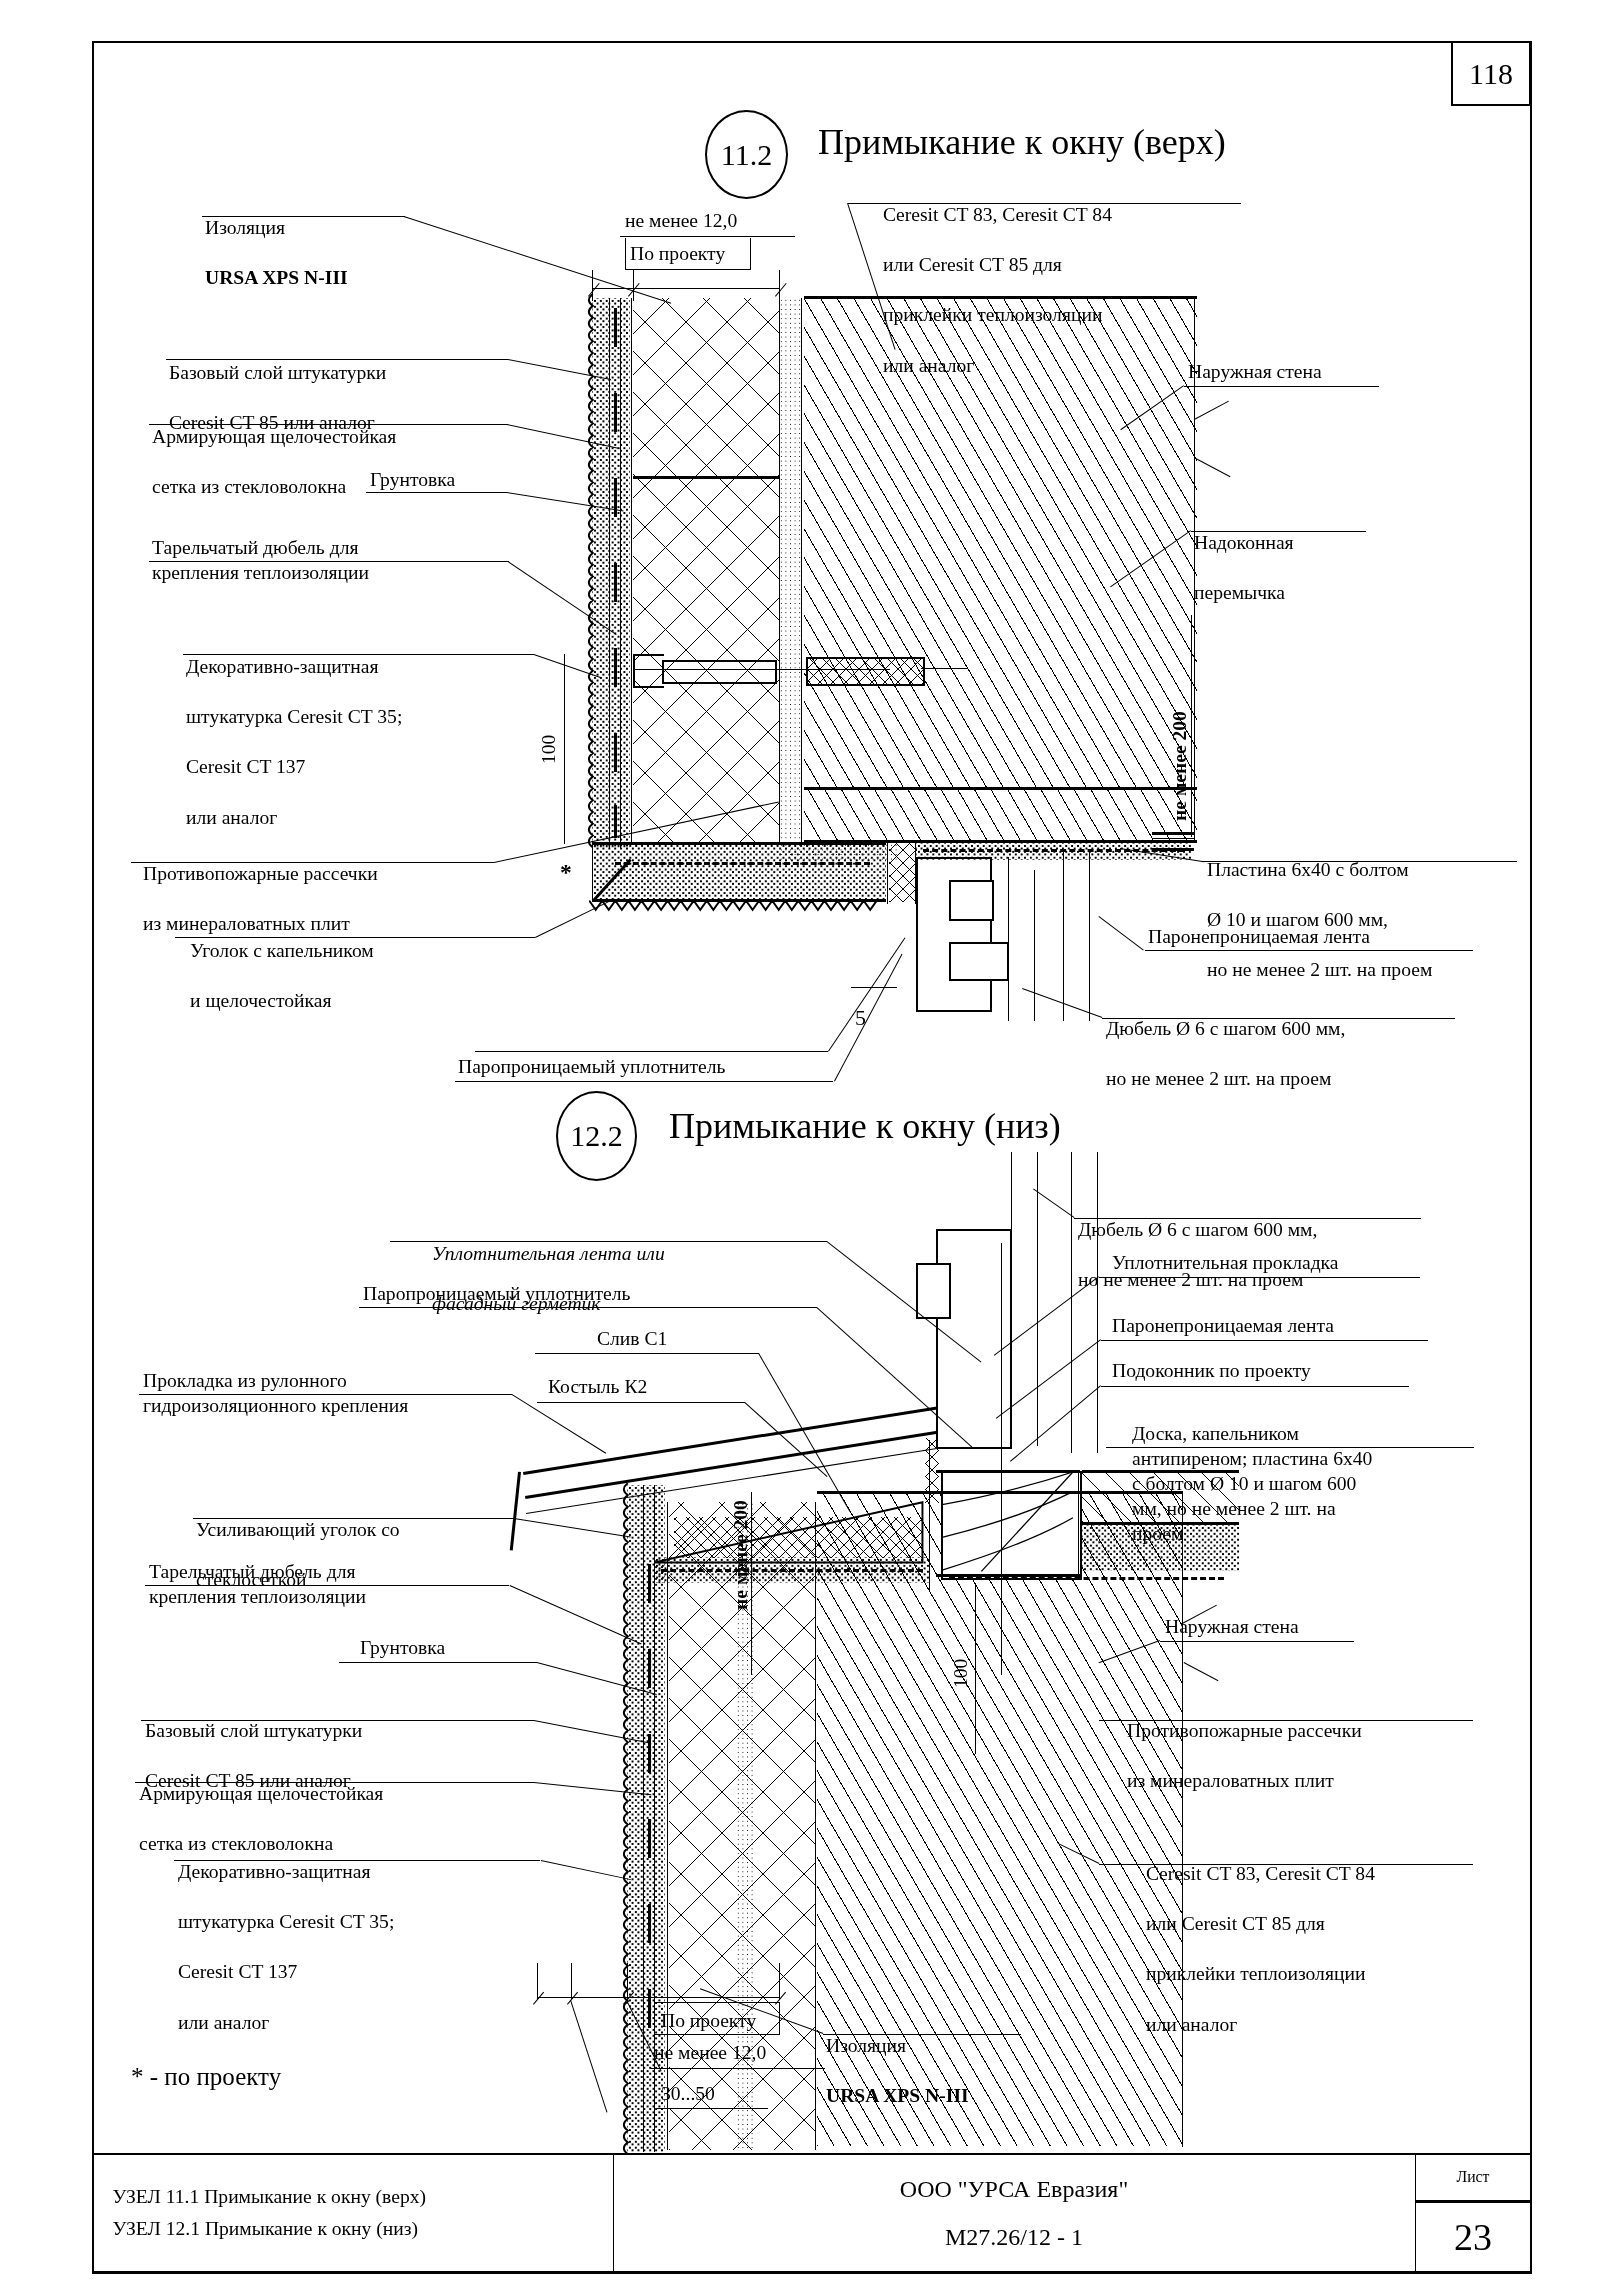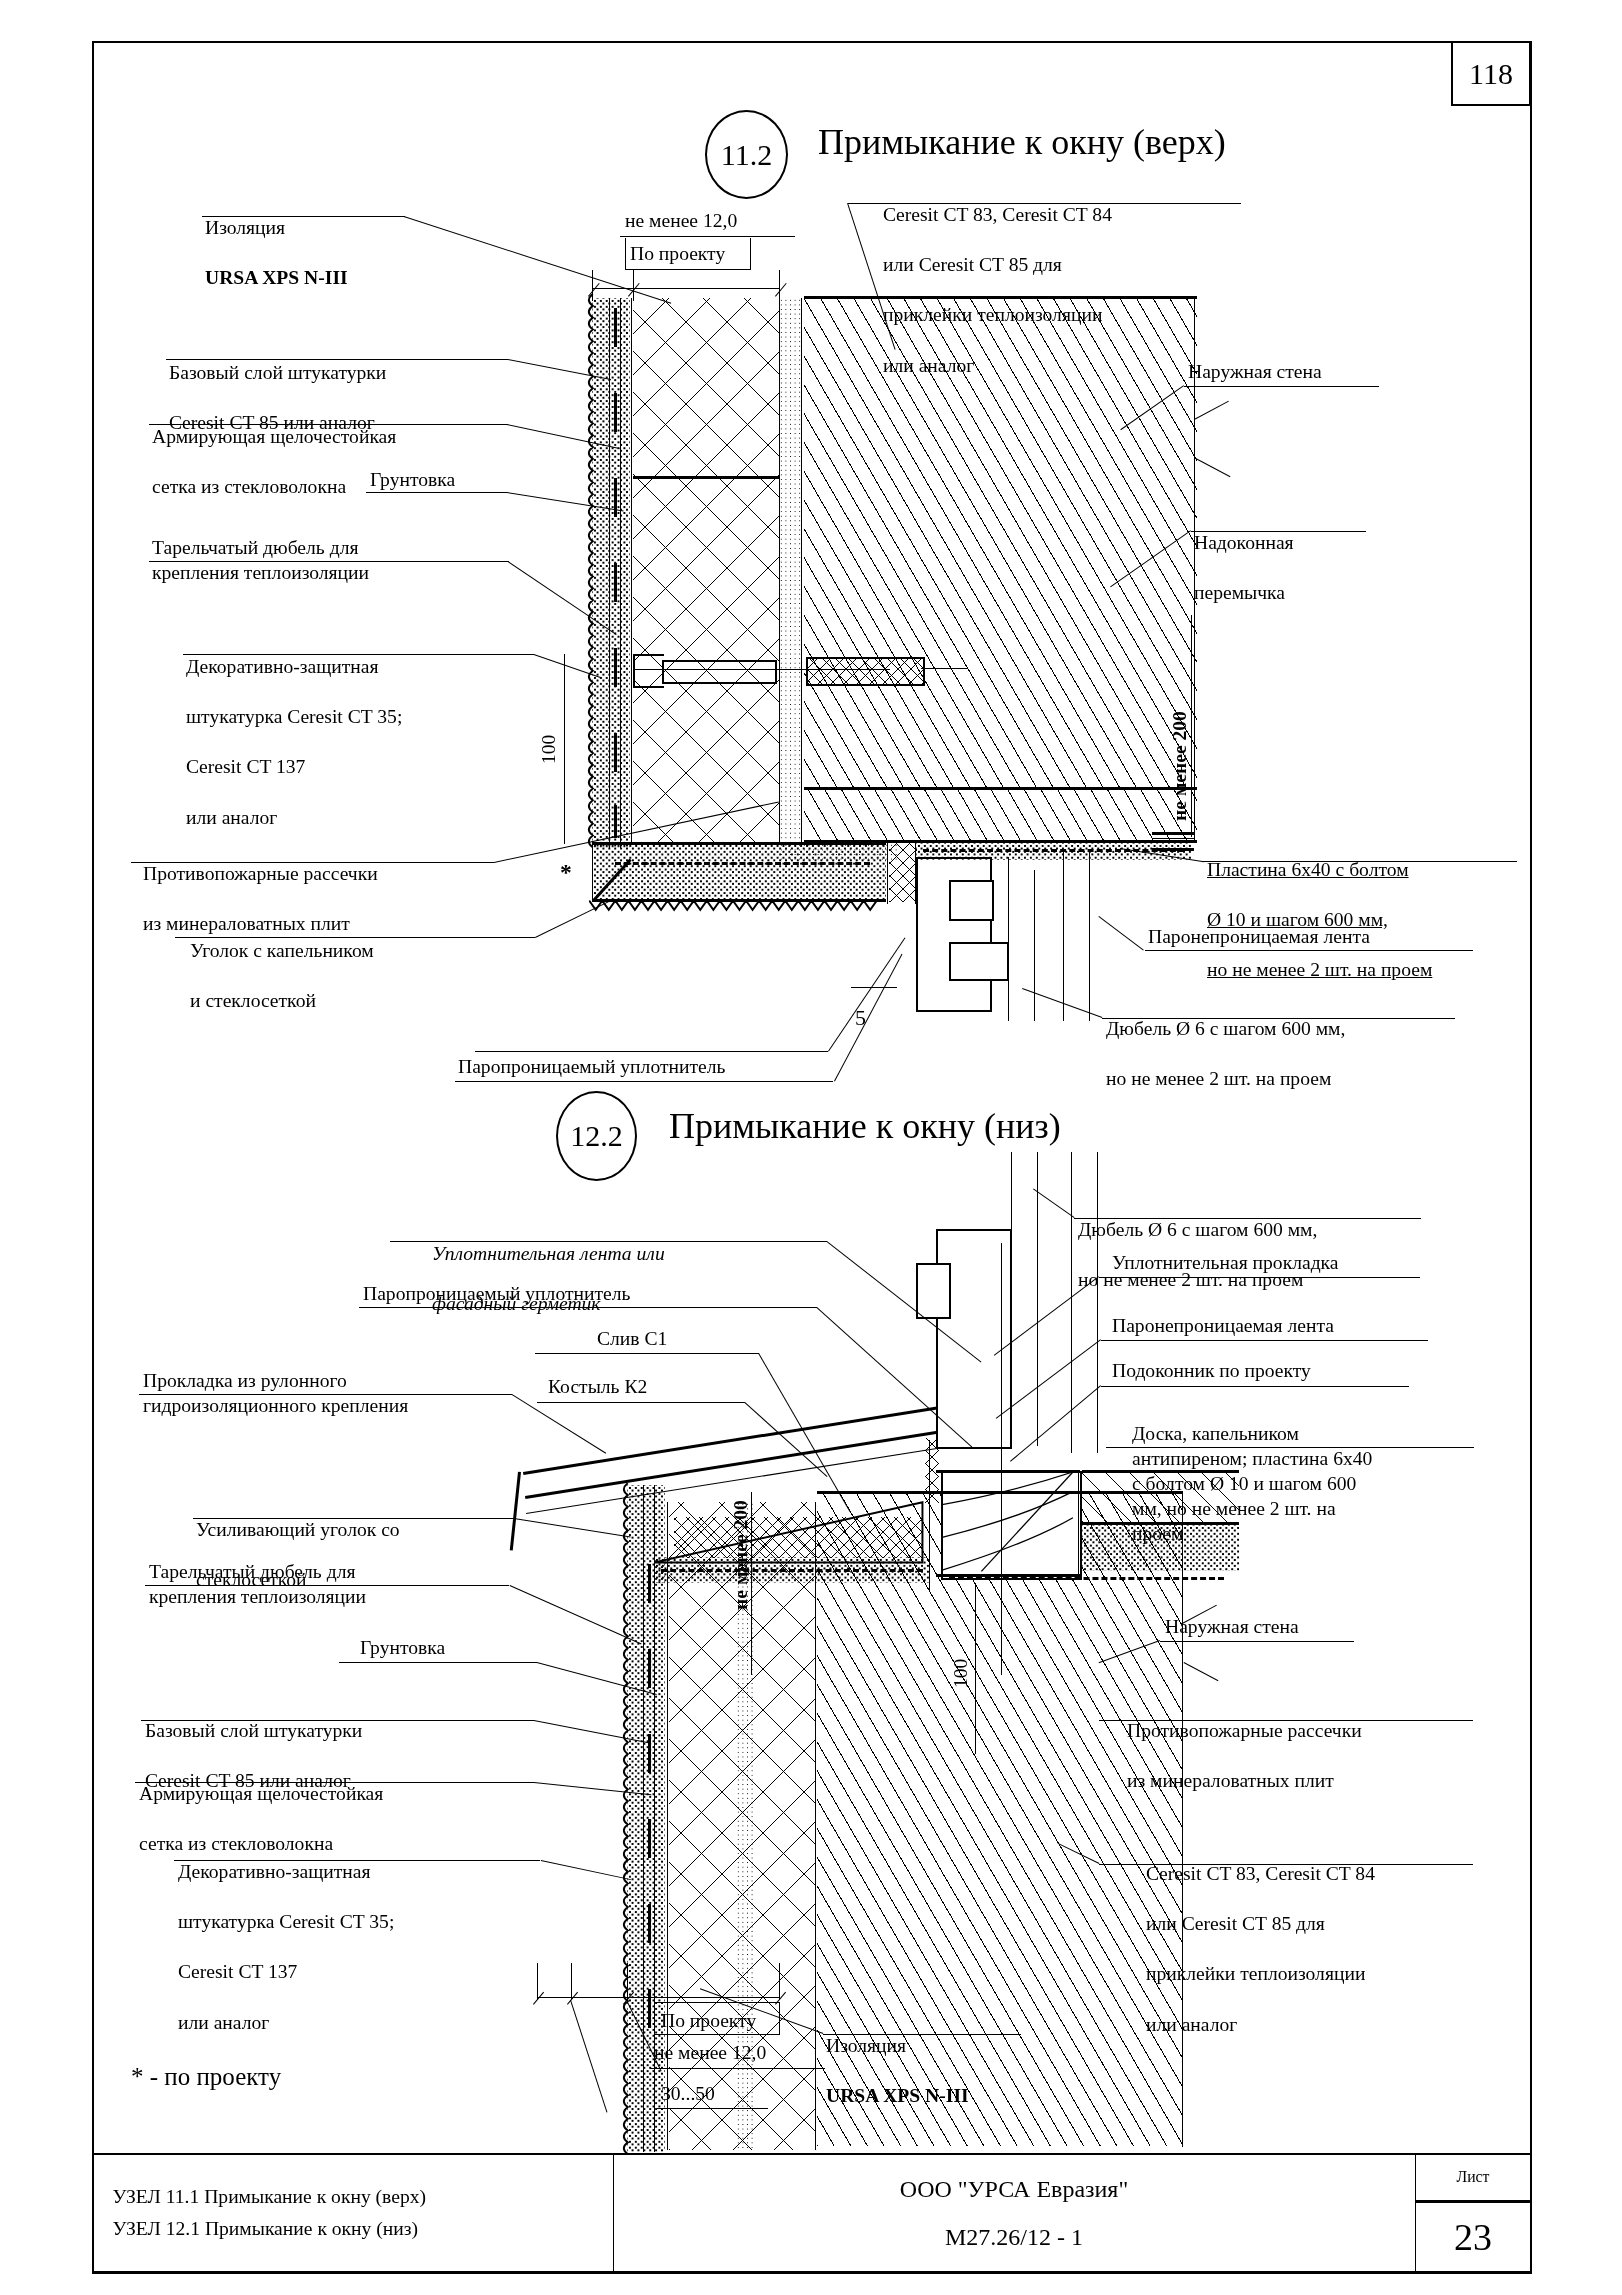--- a/index.html
+++ b/index.html
@@ -208,21 +208,21 @@
 
   <div class="lbl" style="left:143px;top:836px;">
     <span>Противопожарные рассечки</span><br>
     <span>из минераловатных плит</span>
   </div>
   <div class="rule" style="left:131px;top:862px;width:363px;"></div>
   <div class="ln" style="left:494px;top:862px;width:291px;transform:rotate(-12deg);"></div>
 
   <div class="lbl" style="left:190px;top:913px;">
     <span>Уголок с капельником</span><br>
-    <span>и стеклосеткой</span>
+    <span>и щелочестойкая</span>
   </div>
   <div class="rule" style="left:175px;top:937px;width:360px;"></div>
   <div class="ln" style="left:535px;top:937px;width:88px;transform:rotate(-26deg);"></div>
 
   <div class="rule" style="left:475px;top:1051px;width:353px;"></div>
   <div class="ln" style="left:828px;top:1051px;width:137px;transform:rotate(-56deg);"></div>
 
   <div class="lbl" style="left:458px;top:1054px;">Паропроницаемый уплотнитель</div>
   <div class="rule" style="left:455px;top:1081px;width:378px;"></div>
   <div class="ln" style="left:834px;top:1081px;width:144px;transform:rotate(-62deg);"></div>
@@ -240,21 +240,21 @@
   <div class="rule" style="left:1184px;top:386px;width:195px;"></div>
   <div class="ln" style="left:1184px;top:386px;width:77px;transform:rotate(145deg);"></div>
 
   <div class="lbl" style="left:1194px;top:505px;">
     <span>Надоконная</span><br>
     <span>перемычка</span>
   </div>
   <div class="rule" style="left:1191px;top:531px;width:175px;"></div>
   <div class="ln" style="left:1191px;top:531px;width:98px;transform:rotate(145deg);"></div>
 
-  <div class="lbl" style="left:1207px;top:832px;text-decoration:underline;">
+  <div class="lbl" style="left:1207px;top:832px;">
     <span>Пластина 6х40 с болтом</span><br>
     <span>Ø 10 и шагом 600 мм,</span><br>
     <span>но не менее 2 шт. на проем</span>
   </div>
   <div class="rule" style="left:1203px;top:861px;width:314px;"></div>
   <div class="ln" style="left:1120px;top:848px;width:85px;transform:rotate(9deg);"></div>
 
   <div class="lbl" style="left:1148px;top:924px;">Паронепроницаемая лента</div>
   <div class="rule" style="left:1145px;top:950px;width:328px;"></div>
   <div class="ln" style="left:1099px;top:916px;width:56px;transform:rotate(37deg);"></div>

